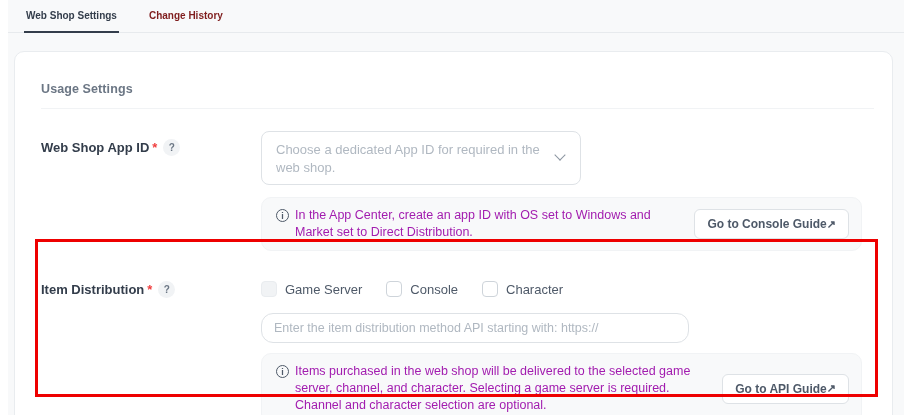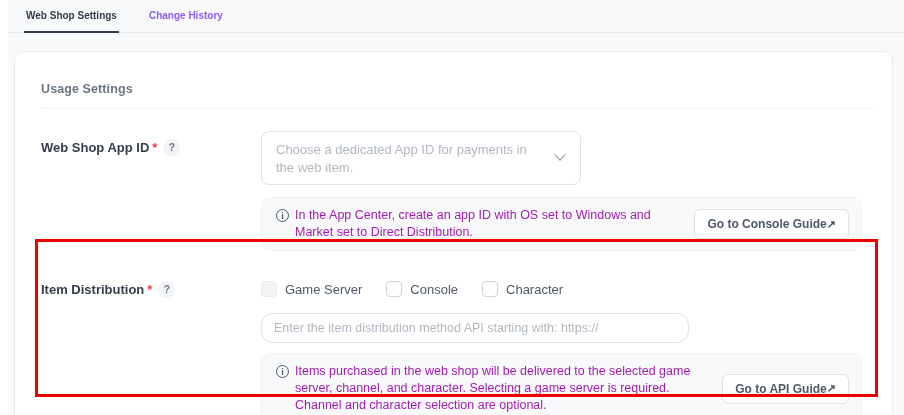--- a/index.html
+++ b/index.html
@@ -23,21 +23,21 @@
     padding: 8px 16px 0 16px;
     border-bottom: 1px solid #e7eaed;
   }
   .tab {
     font-size: 10px; font-weight: bold;
     padding: 0 2px 8px 2px;
     line-height: 15px;
     cursor: pointer;
   }
   .tab.active { color: #333d4b; border-bottom: 2.5px solid #333d4b; margin-bottom: -1px; }
-  .tab.inactive { color: #8b5cf6; }
+  .tab.inactive { color: #7f1d1d; }
   
   .card {
     margin: 18px 11px 0 6px;
     background: #ffffff;
     border: 1px solid #e9ecef;
     border-radius: 10px;
     padding: 30px 18px 30px 26px;
     height: 400px;
   }
   .section-title {
@@ -163,21 +163,21 @@
     <hr class="section-divider">
 
     <div class="form-row">
       <div class="label-col">
         <span class="field-label">Web Shop App ID</span>
         <span class="required-mark">*</span>
         <span class="help-badge">?</span>
       </div>
       <div class="control-col">
         <div class="select-box">
-          <span class="select-placeholder">Choose a dedicated App ID for payments in the web item.</span>
+          <span class="select-placeholder">Choose a dedicated App ID for required in the web shop.</span>
           <span class="chevron"></span>
         </div>
         <div class="info-box">
           <div class="info-content">
             <i class="info-icon">i</i>
             <span class="info-text">In the App Center, create an app ID with OS set to Windows and Market set to Direct Distribution.</span>
           </div>
           <button class="guide-button">
             <span>Go to Console Guide</span>
             <span class="ext-arrow">↗</span>

